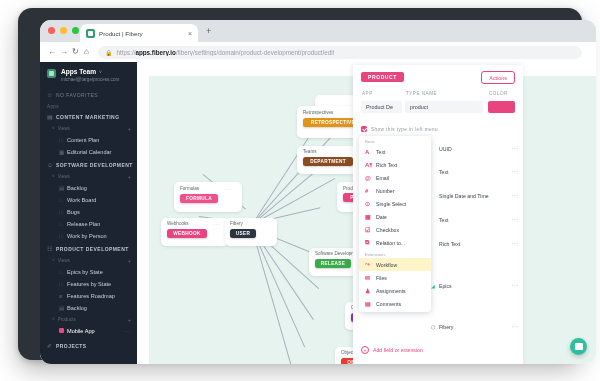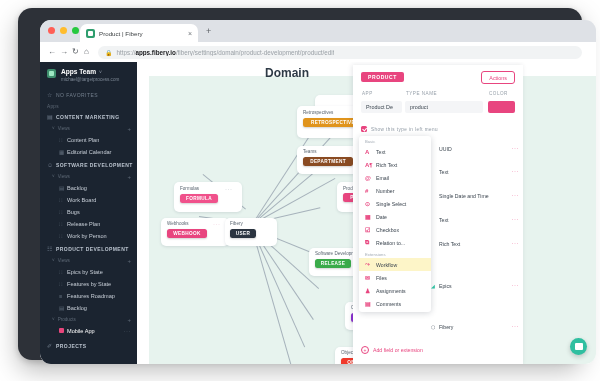--- a/index.html
+++ b/index.html
@@ -263,21 +263,20 @@
           </div>
 
           <div class="nav-row" style="margin-top:2px;">
             <span class="ic">✐</span>
             <span class="sec-cap">Projects</span>
           </div>
         </div>
 
         <div class="canvas">
           <div class="canvas-bg"></div>
-          <div class="domain-title">Domain</div>
 
           <div class="edge" style="left:115px;top:161px;width:70px;transform:rotate(-13deg);"></div>
           <div class="edge" style="left:115px;top:162px;width:95px;transform:rotate(-29deg);"></div>
           <div class="edge" style="left:115px;top:162px;width:115px;transform:rotate(-40deg);"></div>
           <div class="edge" style="left:115px;top:162px;width:125px;transform:rotate(-48deg);"></div>
           <div class="edge" style="left:115px;top:162px;width:132px;transform:rotate(-57deg);"></div>
           <div class="edge" style="left:66px;top:112px;width:55px;transform:rotate(39deg);"></div>
           <div class="edge" style="left:62px;top:154px;width:52px;transform:rotate(8deg);"></div>
           <div class="edge" style="left:115px;top:166px;width:70px;transform:rotate(22deg);"></div>
           <div class="edge" style="left:115px;top:166px;width:90px;transform:rotate(42deg);"></div>

